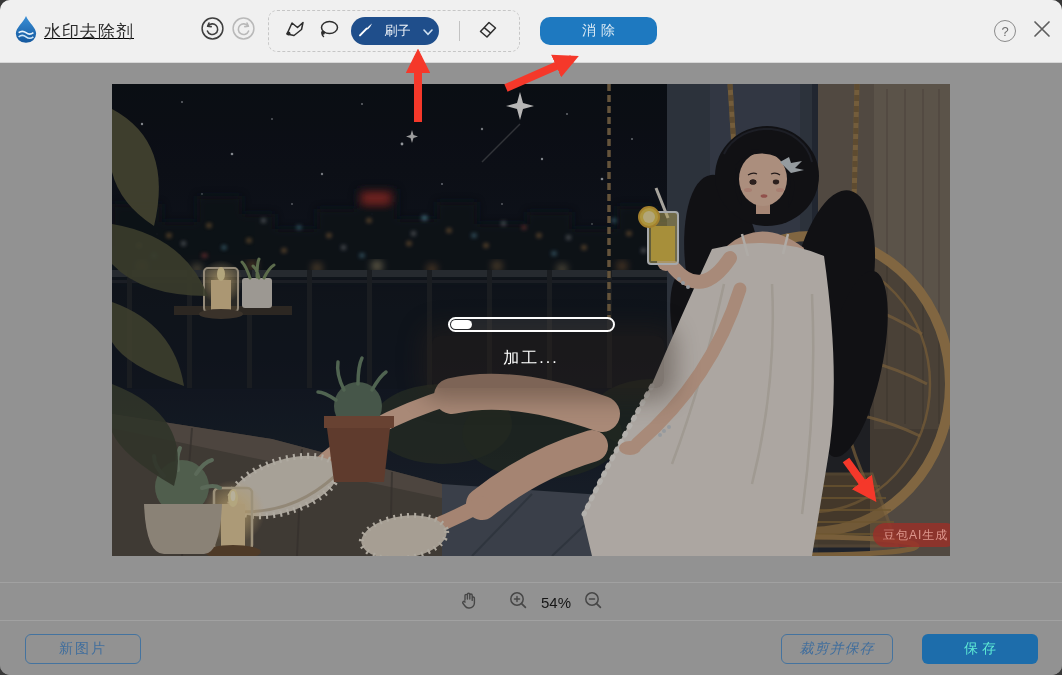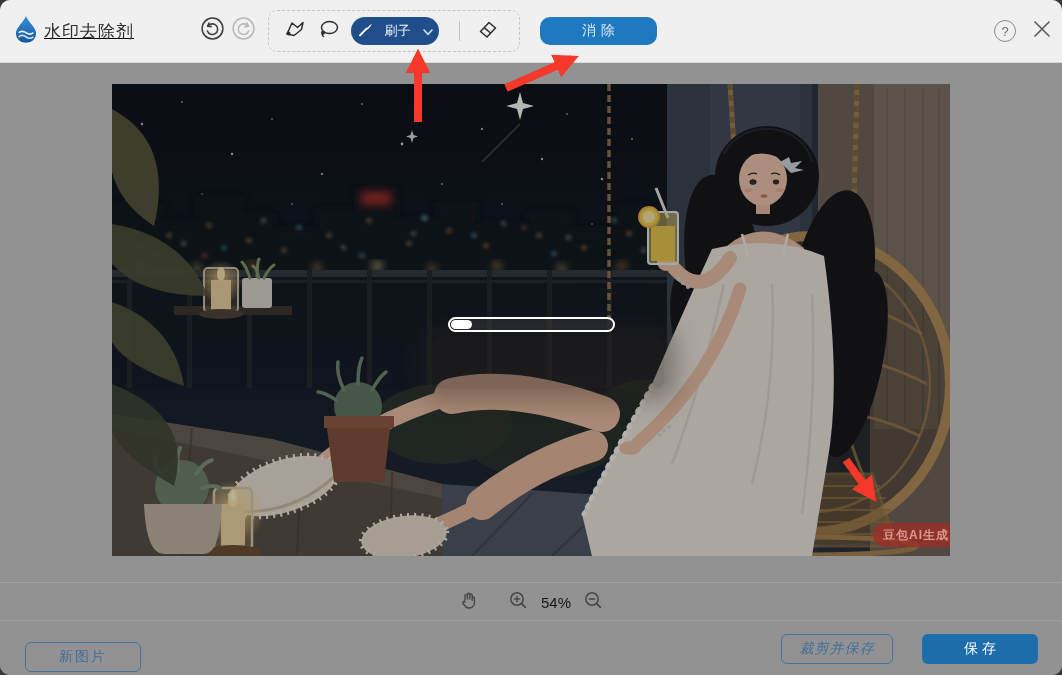--- a/index.html
+++ b/index.html
@@ -24,33 +24,33 @@
 
   
   .content{position:absolute;left:0;top:62px;width:1062px;height:613px;background:#929292;}
   .canvas-img{position:absolute;left:112px;top:22px;width:838px;height:472px;overflow:hidden;background:#10151d;}
   .canvas-img svg.scene{position:absolute;left:0;top:0;}
   .dim{position:absolute;inset:0;background:rgba(10,8,12,0.20);}
   .toast-band{position:absolute;left:320px;top:252px;width:232px;height:52px;background:rgba(46,35,27,0.36);border-radius:8px;box-shadow:0 0 22px 12px rgba(46,35,27,0.36);}
   .progress{position:absolute;left:336px;top:233px;width:167px;height:15px;border:2px solid #fdfdfd;border-radius:9px;box-sizing:border-box;background:rgba(255,255,255,0.07);}
   .progress-fill{position:absolute;left:1px;top:1px;height:9px;width:13%;background:#ffffff;border-radius:6px;}
   .proc-text{position:absolute;left:0;top:264px;width:100%;text-align:center;color:#ffffff;font-size:16px;letter-spacing:2px;}
-  .watermark{position:absolute;left:761px;top:439px;height:24px;line-height:24px;padding:0 10px;background:rgba(154,48,40,0.82);border-radius:12px;color:#dd968c;font-size:12px;font-weight:700;letter-spacing:1px;white-space:nowrap;}
+  .watermark{position:absolute;left:761px;top:439px;height:24px;line-height:24px;padding:0 10px;background:rgba(154,48,40,0.82);border-radius:12px;color:#dd968c;font-size:12px;font-weight:400;letter-spacing:1px;white-space:nowrap;}
 
   .zoom-row{position:absolute;left:0;top:520px;width:1062px;height:38px;border-top:1px solid #a1a1a1;display:flex;align-items:center;justify-content:center;}
   .zoom-row .gap-a{width:26px;}
   .zoom-level{font-size:15px;color:#161616;margin:0 10px;}
   .zr-btn{display:flex;align-items:center;justify-content:center;width:24px;height:24px;}
 
   .bottom-bar{position:absolute;left:0;top:558px;width:1062px;height:55px;border-top:1px solid #a1a1a1;}
   .btn{position:absolute;top:13px;height:30px;border-radius:6px;display:flex;align-items:center;justify-content:center;font-size:14px;box-sizing:border-box;cursor:pointer;letter-spacing:1px;}
   .btn-outline{border:1px solid #44739f;color:#406e9d;background:transparent;}
-  .btn-new{left:25px;width:116px;letter-spacing:2px;margin-top:8px;}
+  .btn-new{left:25px;width:116px;letter-spacing:2px;}
   .btn-cropsave{left:781px;width:112px;font-style:italic;}
-  .btn-save{left:922px;width:116px;background:#1d6dab;color:#ffffff;letter-spacing:4px;text-indent:4px;}
+  .btn-save{left:922px;width:116px;background:#1d6dab;color:#5eead4;letter-spacing:4px;text-indent:4px;}
 
   
   .arrows{position:absolute;inset:0;z-index:50;pointer-events:none;}
 </style>
 </head>
 <body>
 
 <div class="stage">
   <div class="app">
 
@@ -420,20 +420,21 @@
           <path d="M0 300 Q82 332 62 402 Q10 372 0 348 Z" fill="#3f4636" opacity="0.9"></path>
 
           <rect x="0" y="0" width="838" height="472" fill="#1a1410" opacity="0.12"></rect>
         </svg>
 
         <div class="dim"></div>
         <div class="toast-band"></div>
         <div class="progress">
           <div class="progress-fill" style="width: 13%;"></div>
         </div>
+        <div class="proc-text">加工...</div>
         <div class="watermark">豆包AI生成</div>
       </div>
 
       <div class="zoom-row">
         <div class="zr-btn">
           <span>
             <svg width="19" height="19" viewBox="0 0 19 19">
               <path d="M6 9 V4.6 a1.2 1.2 0 0 1 2.4 0 V8 M8.4 8 V3.4 a1.2 1.2 0 0 1 2.4 0 V8 M10.8 8 V4.2 a1.2 1.2 0 0 1 2.4 0 V9 M13.2 9.4 V7 a1.1 1.1 0 0 1 2.2 0.3 V12 a5 5 0 0 1 -5 5 H9.6 a4.6 4.6 0 0 1 -3.6 -2 L3.9 12.3 a1.3 1.3 0 0 1 2 -1.6 L6 11.2" stroke="#474747" stroke-width="1.4" fill="none" stroke-linecap="round" stroke-linejoin="round"></path>
             </svg>
           </span>

